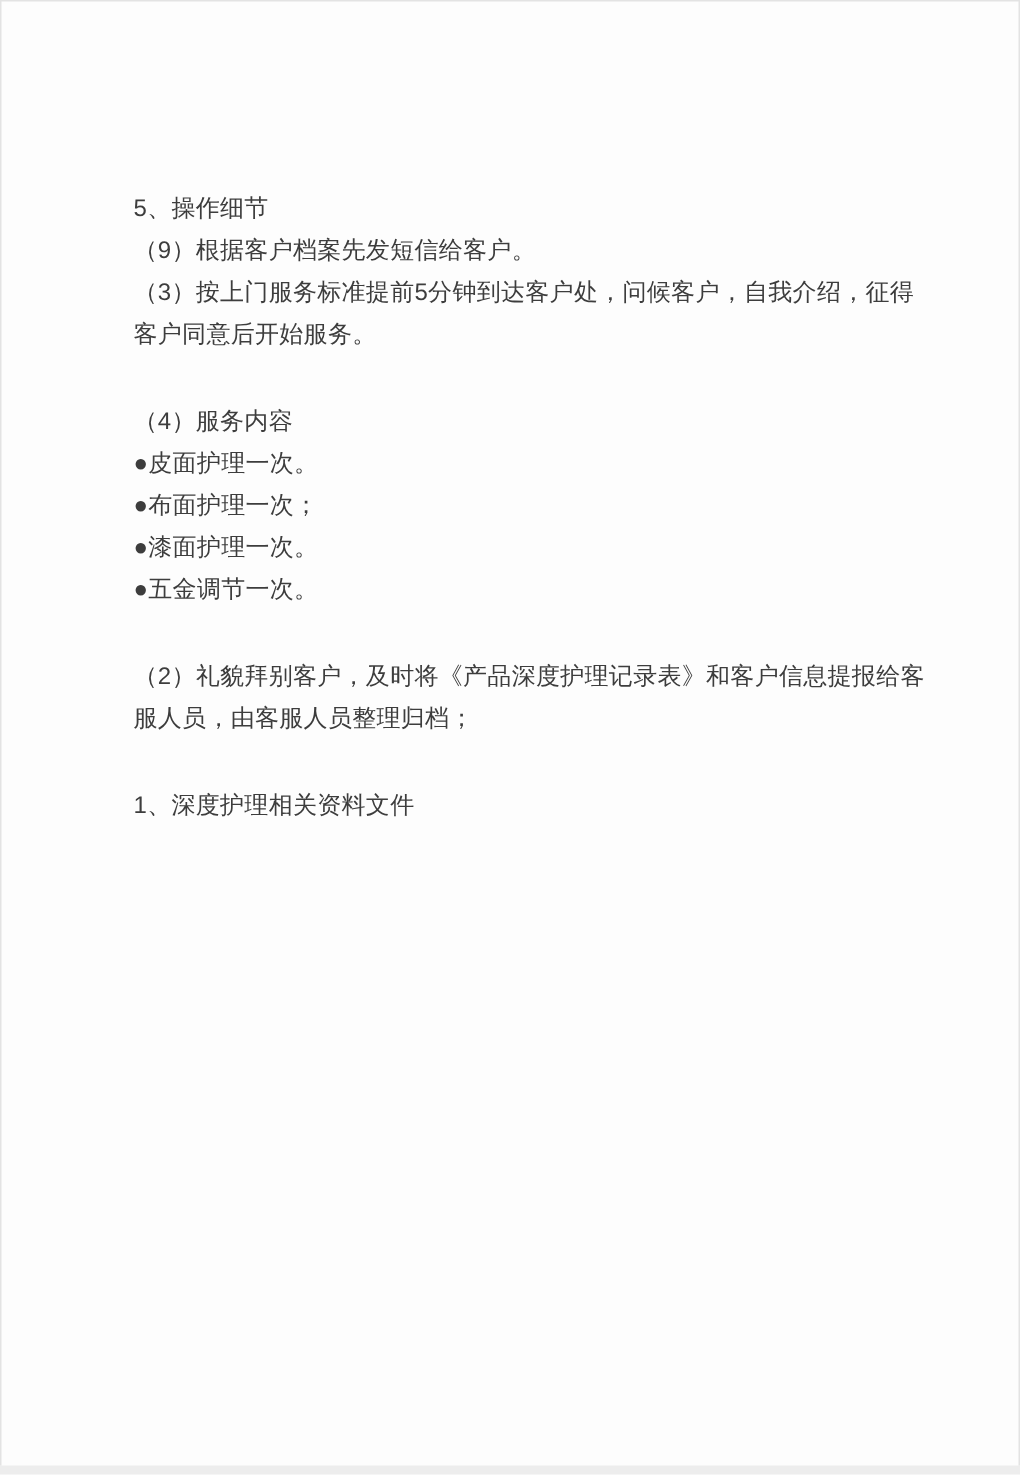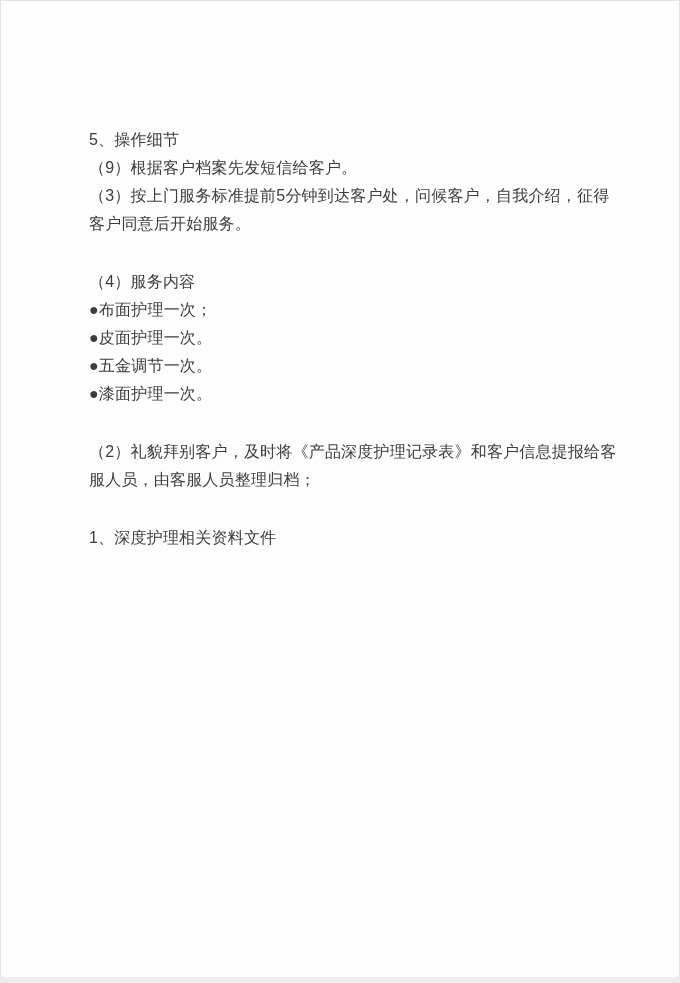--- a/index.html
+++ b/index.html
@@ -72,24 +72,24 @@
 
     <p>（9）根据客户档案先发短信给客户。</p>
 
 
 
     <p class="gap-after">（3）按上门服务标准提前5分钟到达客户处，问候客户，自我介绍，征得客户同意后开始服务。</p>
 
     <p>（4）服务内容</p>
 
     <ul class="bullets gap-after">
+      <li>●皮面护理一次。</li>
       <li>●布面护理一次；</li>
-      <li>●皮面护理一次。</li>
+      <li>●漆面护理一次。</li>
       <li>●五金调节一次。</li>
-      <li>●漆面护理一次。</li>
     </ul>
 
 
     <p class="gap-after">（2）礼貌拜别客户，及时将《产品深度护理记录表》和客户信息提报给客服人员，由客服人员整理归档；</p>
 
     <p class="heading">1、深度护理相关资料文件</p>
 
   </div>
 </div>
 

